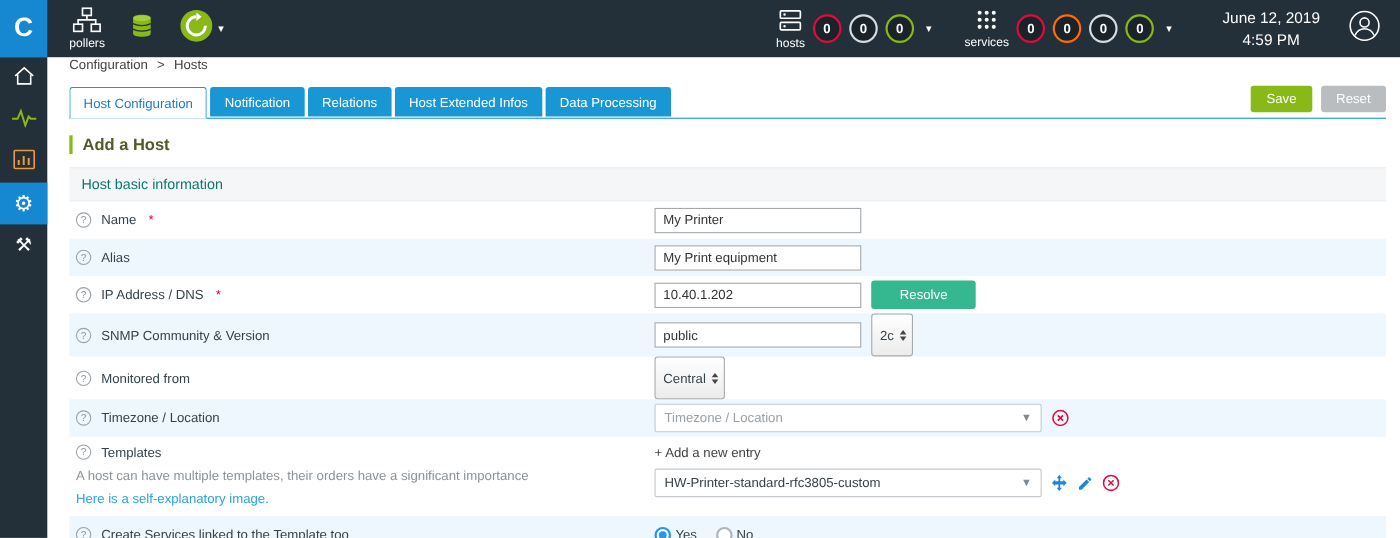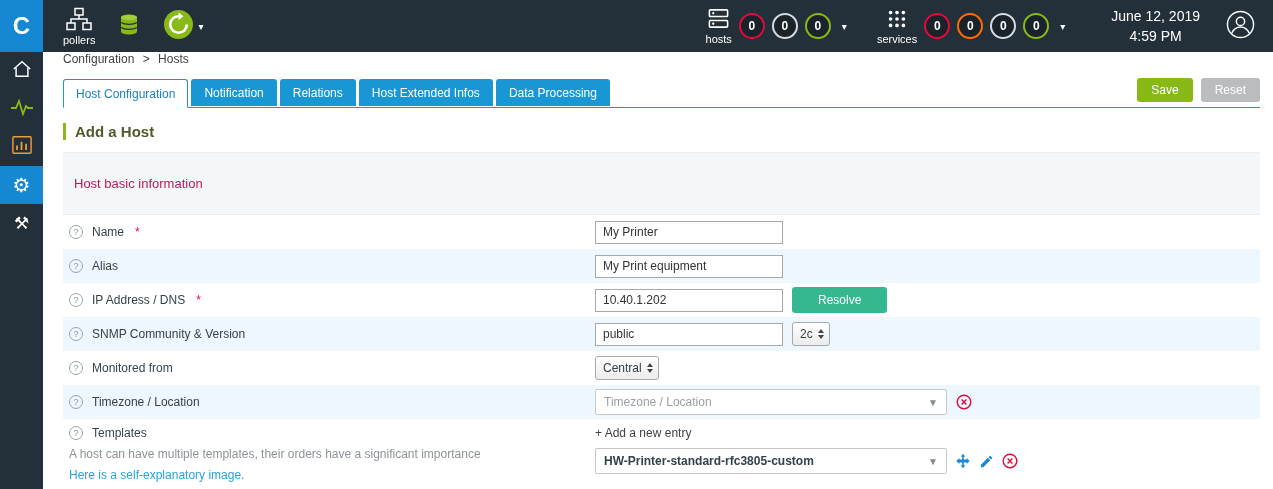--- a/index.html
+++ b/index.html
@@ -42,54 +42,54 @@
                 margin-bottom:-1px; padding:7px 12px 6px; }
   .tab-actions { position:absolute; right:0; bottom:5px; display:flex; gap:8px; }
   .btn { border:none; border-radius:3px; color:#fff; font-size:12px; padding:5px 14px; cursor:pointer;
          font-family:inherit; }
   .btn-save { background:#88b917; }
   .btn-reset { background:#b9bdc0; }
   
   .page-title { margin-top:15px; border-left:3px solid #88b917; padding-left:9px;
                 font-size:15px; font-weight:bold; color:#53592b; }
   .section-header { margin-top:12px; background:#f4f6f7; border-top:1px solid #ebeef0; border-bottom:1px solid #ebeef0;
-                    color:#be185d; font-size:13px; padding:23px 11px; }
+                    color:#0f766e; font-size:13px; padding:7px 11px; }
   
   .form-row { display:flex; min-height:34px; align-items:center; font-size:12px; }
   .form-row.alt { background:#eef7fd; }
   .row-label { width:532px; display:flex; align-items:center; gap:9px; padding-left:6px; flex-shrink:0; }
   .row-field { flex:1; display:flex; align-items:center; gap:9px; }
   .help-icon { width:14px; height:14px; border:1px solid #99a3ab; border-radius:50%; color:#8a959d;
                font-size:9px; display:flex; align-items:center; justify-content:center; flex-shrink:0; cursor:pointer; }
   .required { color:#e00b3d; margin-left:2px; }
   .lbl { color:#36424a; }
   .text-input { width:188px; height:23px; border:1px solid #a5a9ac; padding:1px 7px; font-size:12px;
                 font-family:inherit; color:#333; background:#fff; }
   .btn-resolve { background:#35b78f; padding:6px 26px; }
   .mini-select { display:inline-flex; align-items:center; gap:5px; border:1px solid #a5a9ac; border-radius:3px;
-                 background:linear-gradient(#fff,#ececec); height:24px; padding:0 5px 0 7px; cursor:pointer; }
+                 background:linear-gradient(#fff,#ececec); height:39px; padding:0 5px 0 7px; cursor:pointer; }
   .mini-arrows { display:flex; flex-direction:column; align-items:center; }
   .arr-up { width:0; height:0; border-left:3px solid transparent; border-right:3px solid transparent;
             border-bottom:4px solid #444; }
   .arr-down { width:0; height:0; border-left:3px solid transparent; border-right:3px solid transparent;
               border-top:4px solid #444; margin-top:2px; }
   .combo { width:352px; height:26px; border:1px solid #c3c9cd; border-radius:2px; background:#fff;
            display:flex; align-items:center; justify-content:space-between; padding:0 8px; cursor:pointer; }
   .combo .placeholder { color:#9aa0a6; }
   .combo .chevron { color:#818a90; font-size:10px; }
   .icon-btn { display:flex; cursor:pointer; }
   
   .form-row.tall { align-items:flex-start; padding:7px 0 9px; }
   .row-label.col { flex-direction:column; align-items:flex-start; gap:7px; }
   .label-line { display:flex; align-items:center; gap:9px; }
   .help-text { color:#8b9399; }
   .help-link { color:#29a3dc; cursor:pointer; }
   .row-field.col { flex-direction:column; align-items:flex-start; gap:8px; }
   .add-link { color:#424242; cursor:pointer; }
-  .entry-line { display:flex; align-items:center; gap:8px;font-weight:bold; }
+  .entry-line { display:flex; align-items:center; gap:8px; }
   
   .radio-group { display:flex; align-items:center; gap:4px; }
   .radio { width:15px; height:15px; border:2px solid #2196f3; border-radius:50%; position:relative;
            display:inline-block; background:#fff; cursor:pointer; flex-shrink:0; }
   .radio::after { content:""; position:absolute; inset:2px; border-radius:50%; background:#2196f3; }
   .radio.off { border-color:#aeb6bb; }
   .radio.off::after { display:none; }
   .radio-lbl { margin-right:8px; }
 </style>
 </head>

